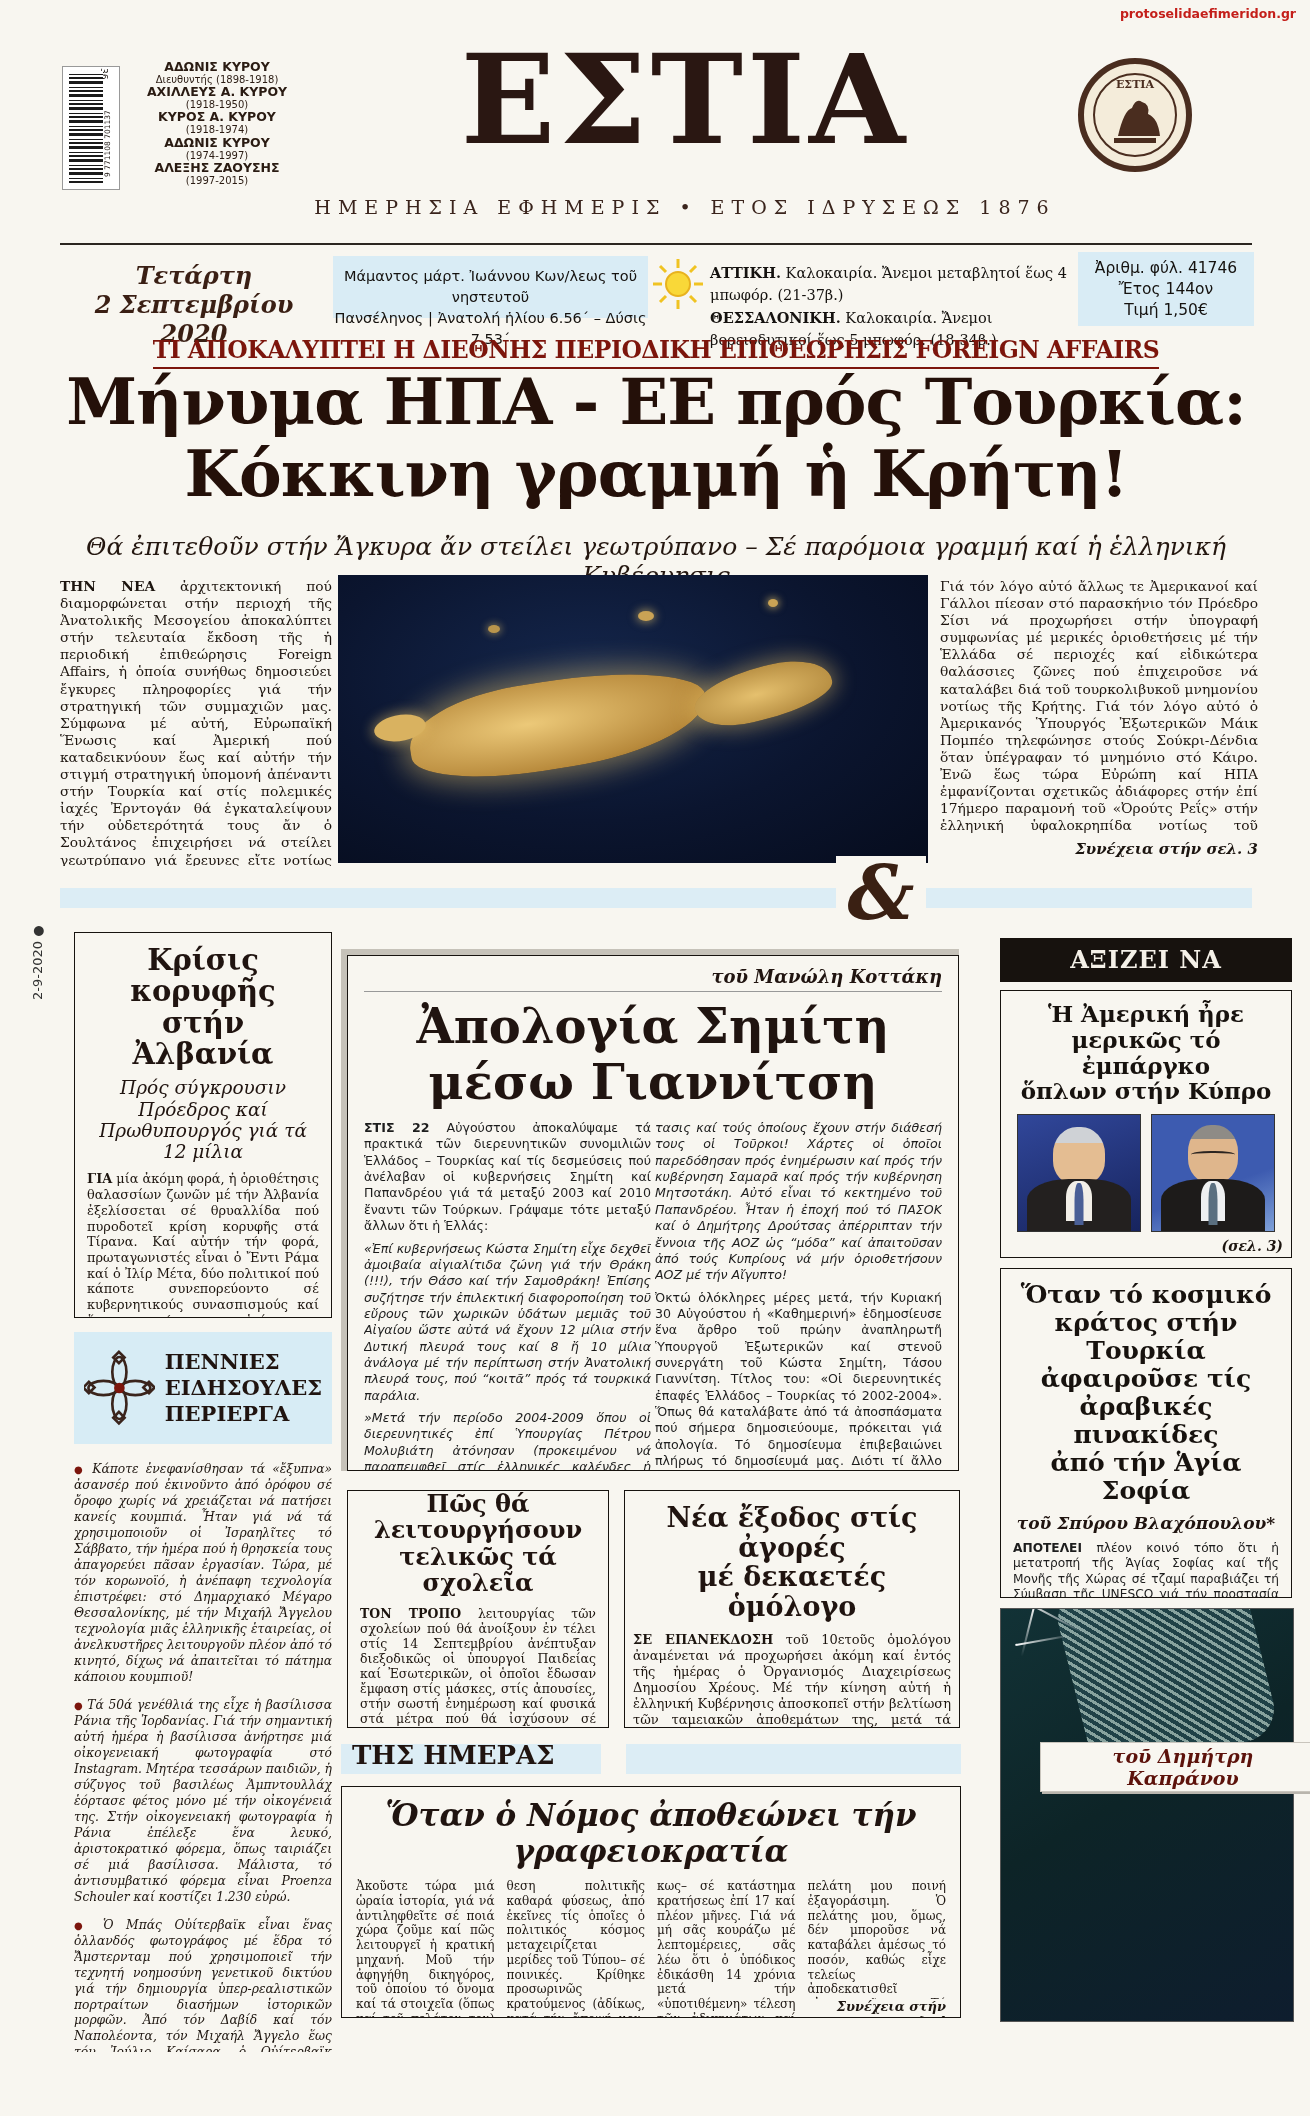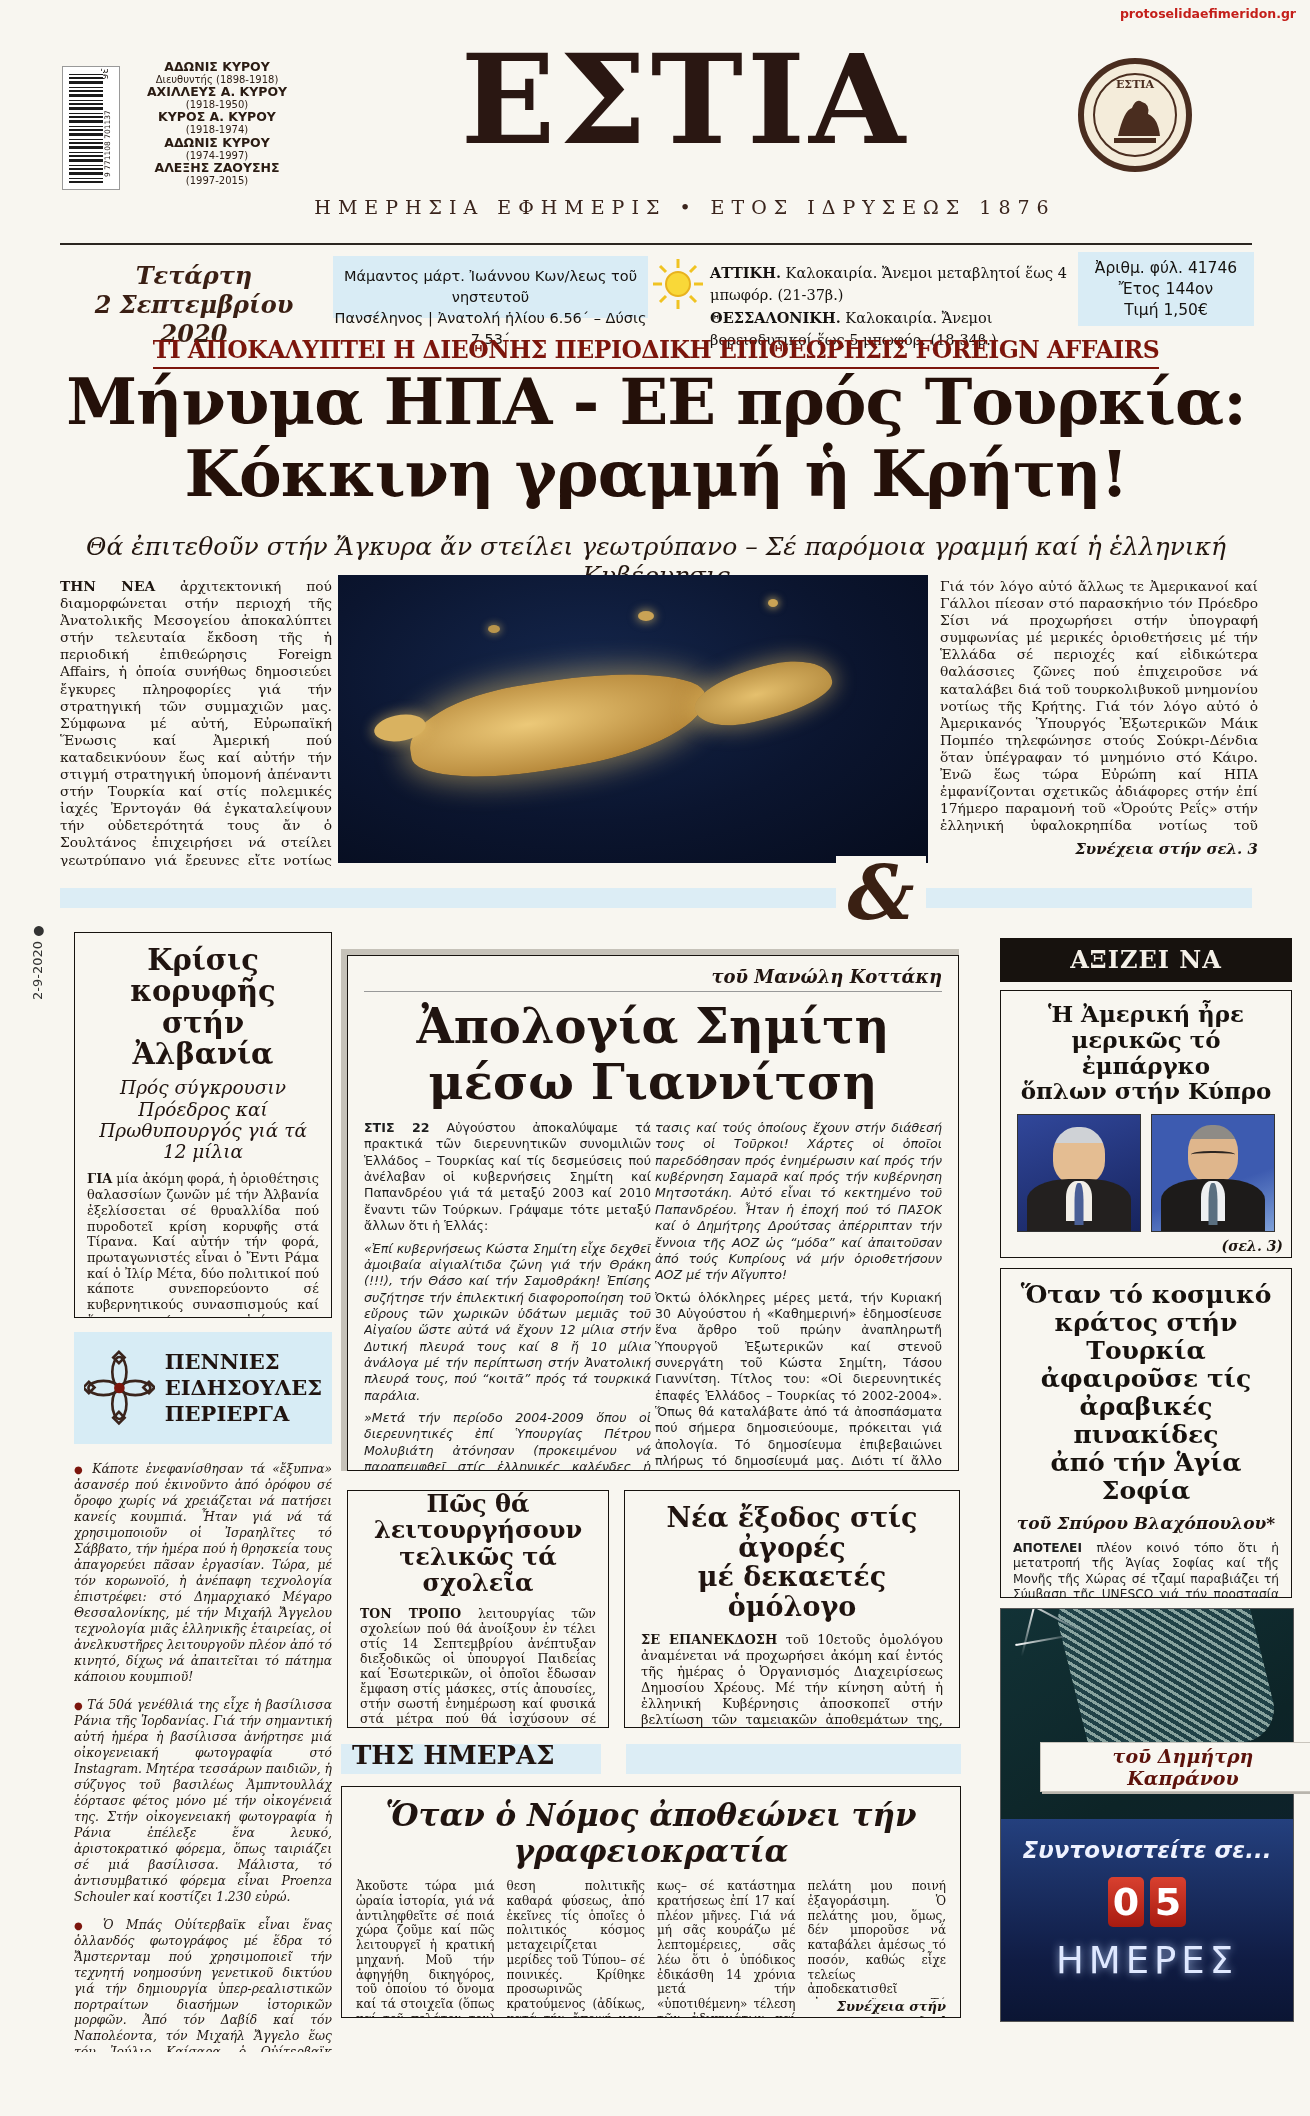--- a/index.html
+++ b/index.html
@@ -251,45 +251,38 @@
       <div>Πῶς θά λειτουργήσουν</div>
       <div>τελικῶς τά σχολεῖα</div>
     </div>
     <div class="just" style="font-size:12.5px;line-height:1.21;margin-top:9px;color:#1d150f;">
       <b>ΤΟΝ ΤΡΟΠΟ</b>
       <span>λειτουργίας τῶν σχολείων πού θά ἀνοίξουν ἐν τέλει στίς 14 Σεπτεμβρίου ἀνέπτυξαν διεξοδικῶς οἱ ὑπουργοί Παιδείας καί Ἐσωτερικῶν, οἱ ὁποῖοι ἔδωσαν ἔμφαση στίς μάσκες, στίς ἀπουσίες, στήν σωστή ἐνημέρωση καί φυσικά στά μέτρα πού θά ἰσχύσουν σέ περιπτώσεις πού ἐμφανισθοῦν κρούσματα. Ἡ ἐπιλογή τῆς 14ης Σεπτεμβρίου ἔγινε προκειμένου νά ἐπιστρέψουν καί οἱ τελευταῖοι ἐκδρομεῖς, πού βάσει</span>
     </div>
 
   </div>
 
-  <div class="abs box hide" style="left:624px;top:1490px;width:336px;height:238px;box-sizing:border-box;padding:12px 16px;">
+  <div class="abs box hide" style="left:624px;top:1490px;width:336px;height:238px;box-sizing:border-box;padding:12px 8px;">
     <div class="ctr" style="font-weight:bold;font-size:27px;line-height:1.1;color:#201410;">
       <div>Νέα ἔξοδος στίς ἀγορές</div>
       <div>μέ δεκαετές ὁμόλογο</div>
     </div>
     <div class="just" style="font-size:13px;line-height:1.24;margin-top:10px;color:#1d150f;">
       <b>ΣΕ ΕΠΑΝΕΚΔΟΣΗ</b>
       <span>τοῦ 10ετοῦς ὁμολόγου ἀναμένεται νά προχωρήσει ἀκόμη καί ἐντός τῆς ἡμέρας ὁ Ὀργανισμός Διαχειρίσεως Δημοσίου Χρέους. Μέ τήν κίνηση αὐτή ἡ ἑλληνική Κυβέρνησις ἀποσκοπεῖ στήν βελτίωση τῶν ταμειακῶν ἀποθεμάτων της, μετά τά τελευταῖα δημοσιονομικά μέτρα στηρίξεως τῆς οἰκονομίας πού ἔχει πληγεῖ ἀπό τήν πανδημία τοῦ κορωνοϊοῦ, καί τήν ἀνάκτηση τῆς ἐμπιστοσύνης τῶν ἐπενδυτῶν.</span>
     </div>
 
   </div>
 
   <div class="abs hide" style="left:1000px;top:1608px;width:292px;height:412px;border:1px solid #555;background:linear-gradient(150deg,#123236 0%,#0d2427 45%,#0e1d2e 100%);">
     <div class="abs" style="left:70px;top:-40px;width:190px;height:190px;border-radius:34px;transform:rotate(-14deg);
          background:repeating-linear-gradient(45deg,#9db8b2 0 3px,#23464c 3px 7px),#23464c;opacity:.85;"></div>
     <div class="abs" style="left:20px;top:8px;width:70px;height:2px;background:linear-gradient(90deg,#fff,transparent);transform:rotate(28deg);"></div>
     <div class="abs" style="left:14px;top:30px;width:58px;height:2px;background:linear-gradient(90deg,#fff,transparent);transform:rotate(-10deg);"></div>
     <div class="abs" style="left:26px;top:-4px;width:2px;height:52px;background:linear-gradient(#fff,transparent);transform:rotate(14deg);"></div>
-    <div class="abs" style="left:0;top:210px;width:292px;height:202px;background:linear-gradient(#24407e,#101c44 70%,#0b1533);">
-      <div class="ctr sans" style="margin-top:18px;font-style:italic;font-size:23px;color:#eef2ff;font-weight:bold;">Συντονιστείτε σε...</div>
-      <div class="ctr" style="margin-top:14px;">
-        <span class="digit">0</span><span class="digit">5</span>
-      </div>
-      <div class="ctr sans" style="margin-top:12px;font-size:37px;color:#dfe8ff;letter-spacing:5px;text-shadow:0 0 8px rgba(190,215,255,.8);">ΗΜΕΡΕΣ</div>
-    </div>
   </div>
 
   <div class="abs" style="left:341px;top:1744px;width:620px;height:30px;background:linear-gradient(90deg,#dcedf5 0 42%,#f8f6f0 42% 46%,#dcedf5 46% 100%);"></div>
   <div class="abs" style="left:352px;top:1740px;width:280px;font-weight:bold;font-size:26px;color:#201410;background:transparent;">ΤΗΣ ΗΜΕΡΑΣ</div>
   <div class="abs" style="left:1040px;top:1742px;width:252px;text-align:center;font-style:italic;font-weight:bold;font-size:19px;color:#5c120b;background:#f8f6f0;border:1px solid #c9c5bd;box-shadow:2px 2px 0 #b9b5ad;padding:2px 16px;">τοῦ Δημήτρη Καπράνου</div>
 
   <div class="abs box hide" style="left:341px;top:1786px;width:620px;height:232px;box-sizing:border-box;padding:10px 14px;">
     <div class="ctr" style="font-weight:bold;font-style:italic;font-size:31px;color:#201410;">Ὅταν ὁ Νόμος ἀποθεώνει τήν γραφειοκρατία</div>
     <div style="display:flex;gap:12px;margin-top:10px;">
       <div class="just hide" style="width:25%;font-size:12px;line-height:1.23;height:142px;">Ἀκοῦστε τώρα μιά ὡραία ἱστορία, γιά νά ἀντιληφθεῖτε σέ ποιά χώρα ζοῦμε καί πῶς λειτουργεῖ ἡ κρατική μηχανή. Μοῦ τήν ἀφηγήθη δικηγόρος, τοῦ ὁποίου τό ὄνομα καί τά στοιχεῖα (ὅπως καί τοῦ πελάτου του) βρίσκονται στήν διάθεσή μας. «Ὁ πελάτης μου ἐνεπλάκη σέ μιά ὑπό-</div>

